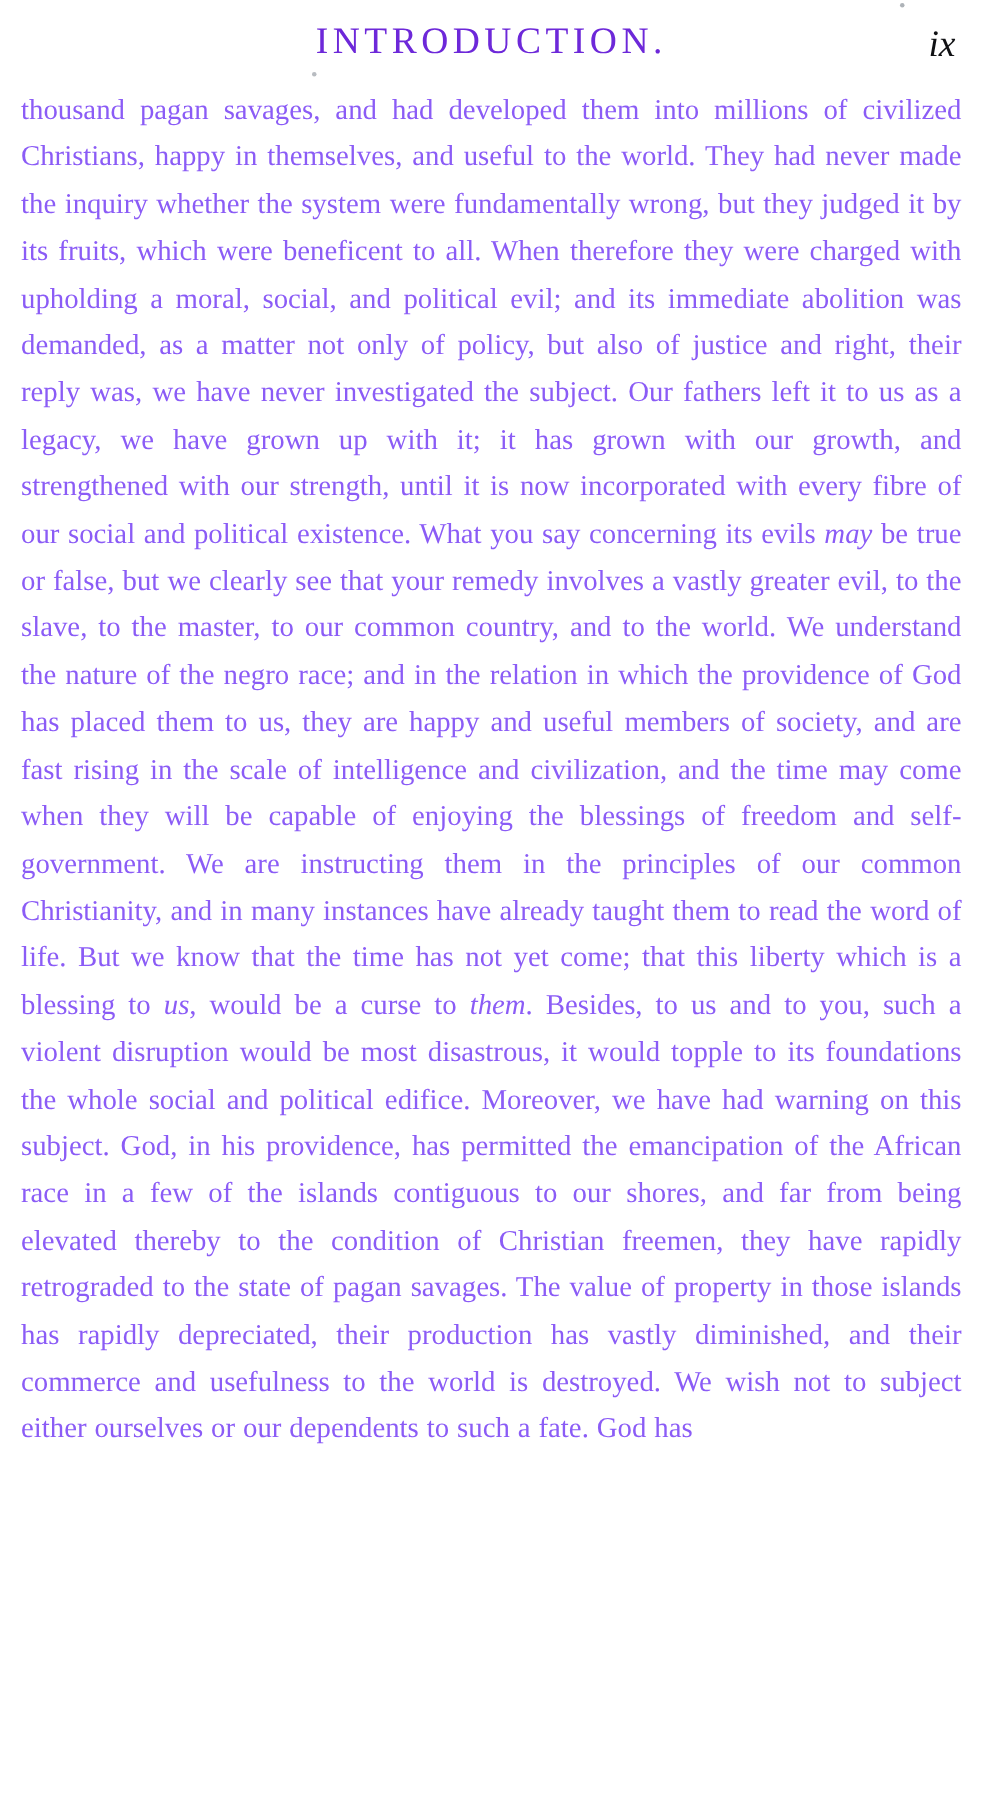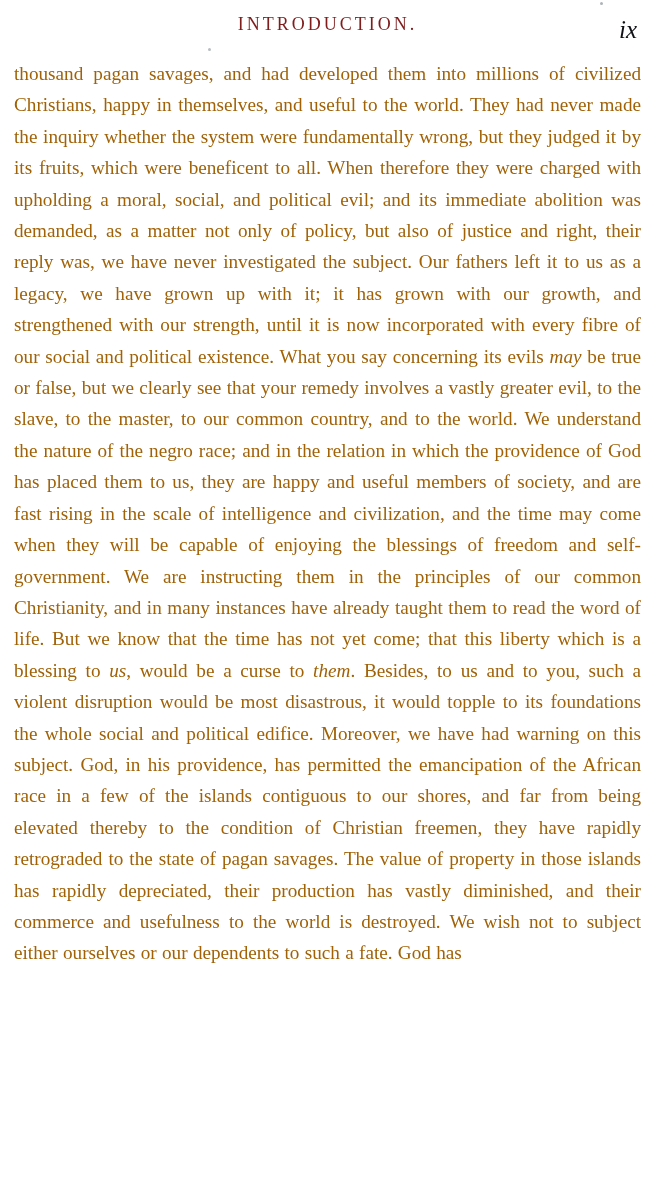--- a/index.html
+++ b/index.html
@@ -23,24 +23,24 @@
   }
   .running-head {
     position: relative;
     display: flex;
     align-items: baseline;
     justify-content: center;
     margin: 14px 16px 0 16px;
     height: 30px;
   }
   .running-head .title {
-    font-size: 18px;
+    font-size: 25px;
     letter-spacing: 3px;
     font-weight: 400;
-    color: #7f1d1d;
+    color: #6d28d9;
     text-align: center;
     white-space: nowrap;
   }
   .running-head .folio {
     position: absolute;
     right: 2px;
     bottom: 0;
     font-size: 25px;
     font-style: italic;
     color: #101114;
@@ -64,21 +64,21 @@
     background: #9aa0a6;
     border-radius: 50%;
     opacity: 0.7;
   }
   .body-text {
     margin: 14px 14px 0 14px;
     font-size: 19.2px;
     line-height: 31.4px;
     text-align: justify;
     text-justify: inter-word;
-    color: #a16207;
+    color: #8b5cf6;
     word-spacing: 0.5px;
     hyphens: manual;
   }
   .body-text .it {
     font-style: italic;
   }
   .para {
     margin: 0;
     text-indent: 0;
   }

